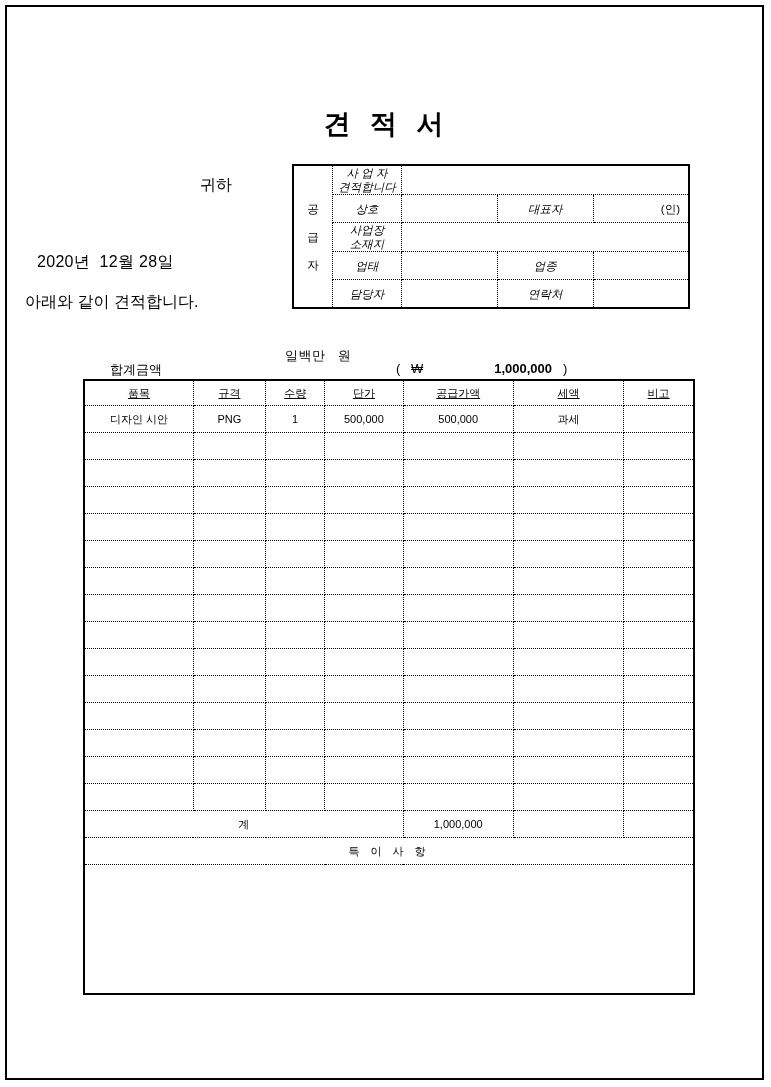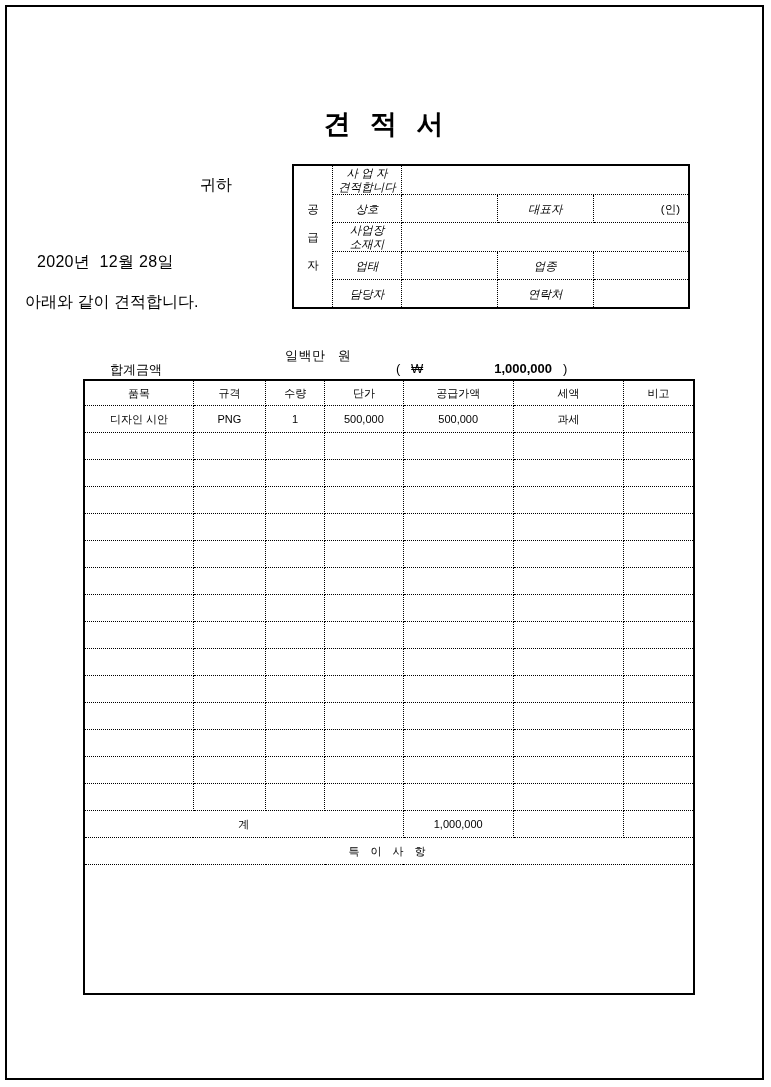--- a/index.html
+++ b/index.html
@@ -115,20 +115,21 @@
     font-size: 11px;
     text-align: center;
     vertical-align: middle;
     padding: 0;
     height: 26px;
     font-weight: normal;
   }
   #items-table tr.header-row td {
     height: 24px;
     border-bottom: 1px dotted #000;
+    text-decoration: underline;
   }
   #items-table td.col-edge-left  { border-left: none; }
   #items-table td.col-edge-right { border-right: none; margin-top: 43px; }
   #items-table tr.total-row td { height: 26px; }
   #items-table tr.notes-head-row td { height: 26px; }
   #items-table tr.notes-body-row td {
     height: 128px;
     border-bottom: none;
   }
   .spaced { letter-spacing: 4px; }

